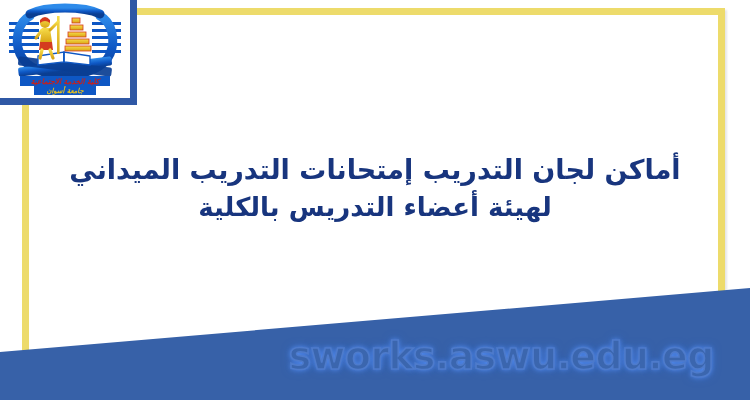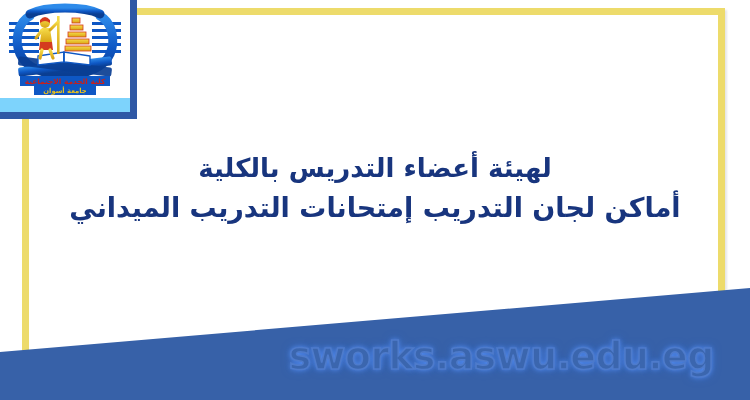--- a/index.html
+++ b/index.html
@@ -75,27 +75,28 @@
     line-height: 1.45;
     text-shadow: 0.5px 0.5px 0 rgba(255,255,255,0.6);
   }
   .heading .line { display: block; white-space: nowrap; }
   .heading .line2 { font-size: 26px; }
 
   
   .logo-box {
     position: absolute;
     left: 0; top: 0;
-    width: 137px; height: 119px;
+    width: 137px; height: 105px;
     background: #7dd3fc;
     border-right: 7px solid #2F58A5;
     border-bottom: 7px solid #2F58A5;
     box-sizing: border-box;
     z-index: 6;
     overflow: hidden;
+    font-style: italic;
   }
   .logo-inner {
     position: absolute;
     left: 0; top: 0;
     width: 130px; height: 98px;
   }
   .logo-inner svg { display: block; }
 </style>
 </head>
 <body>
@@ -106,22 +107,22 @@
 
   <div class="wedge-wrap">
     <svg width="750" height="400" viewBox="0 0 750 400" xmlns="http://www.w3.org/2000/svg">
       <polygon points="0,352 750,288 750,400 0,400" fill="#3761A8"></polygon>
     </svg>
   </div>
 
   <div class="url-text">sworks.aswu.edu.eg</div>
 
   <div class="heading">
+    <span class="line line1">أماكن لجان التدريب إمتحانات التدريب الميداني</span>
     <span class="line line2">لهيئة أعضاء التدريس بالكلية</span>
-    <span class="line line1">أماكن لجان التدريب إمتحانات التدريب الميداني</span>
   </div>
 
   <div class="logo-box">
     <div class="logo-inner">
       <svg width="130" height="98" viewBox="0 0 130 98" xmlns="http://www.w3.org/2000/svg">
         <defs>
           <linearGradient id="gRib" x1="0" y1="0" x2="0" y2="1">
             <stop offset="0%" stop-color="#2E8BEA"></stop>
             <stop offset="55%" stop-color="#0E57C4"></stop>
             <stop offset="100%" stop-color="#0A3E92"></stop>

